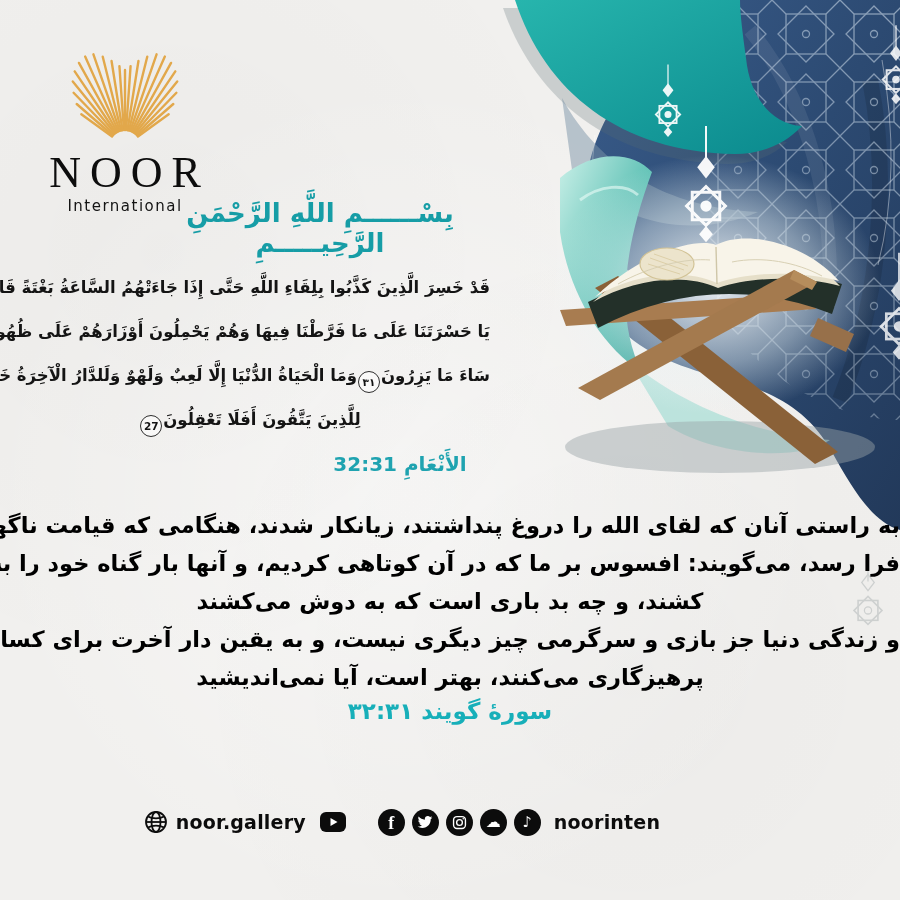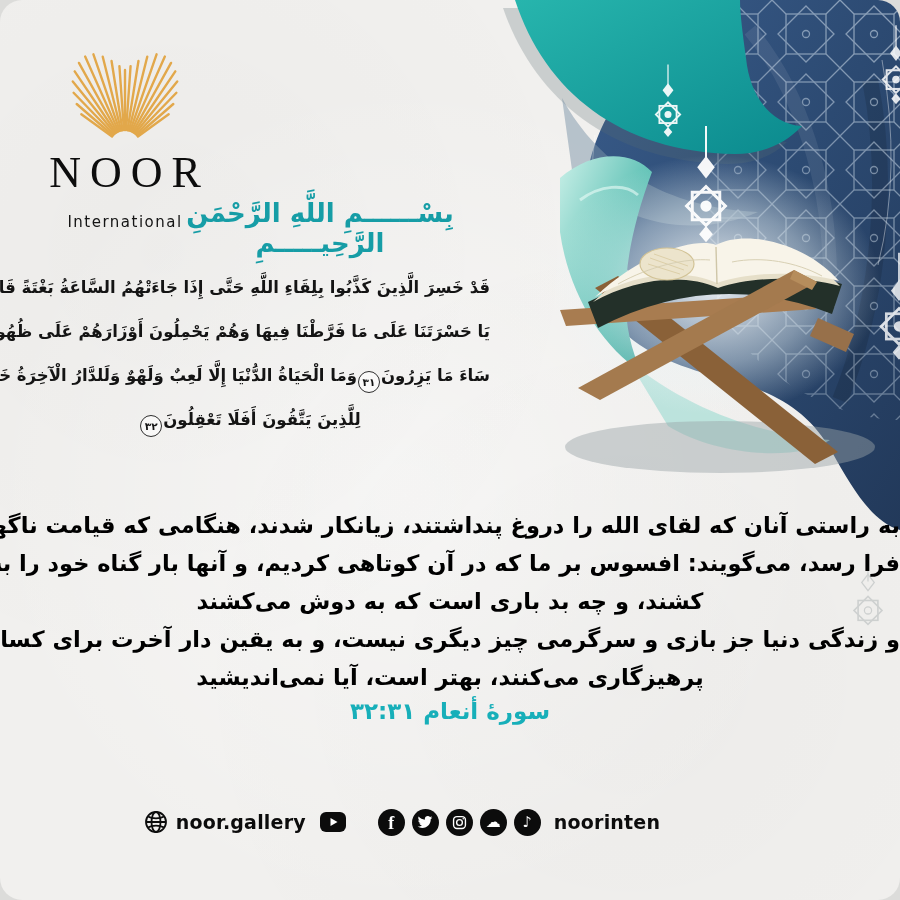--- a/index.html
+++ b/index.html
@@ -5,31 +5,30 @@
   html,body{margin:0;padding:0;background:#dcdcda;}
   .canvas{
     position:relative;width:900px;height:900px;overflow:hidden;
     background:#f1f0ee;
     background-image:
       radial-gradient(circle at 18% 28%, rgba(0,0,0,0.018), transparent 45%),
       radial-gradient(circle at 70% 75%, rgba(0,0,0,0.02), transparent 50%),
       radial-gradient(circle at 45% 55%, rgba(255,255,255,0.5), transparent 60%);
     font-family:"DejaVu Sans","Liberation Sans",sans-serif;
     color:#111;
-    border-radius:22px;
   }
   
   .brand{position:absolute;left:20px;top:28px;width:210px;text-align:center;}
   .brand-rays{display:block;margin:0 auto;}
   .brand-name{
     font-family:"Liberation Serif","DejaVu Serif",serif;
     font-size:44px;letter-spacing:9px;color:#0d0d0d;line-height:1.05;
     margin-top:2px;text-indent:9px;
   }
-  .brand-sub{font-size:15px;letter-spacing:1.5px;color:#141414;margin-top:17px;}
+  .brand-sub{font-size:15px;letter-spacing:1.5px;color:#141414;margin-top:1px;}
   
   .artwork{position:absolute;top:0;right:0;width:400px;height:660px;pointer-events:none;}
   
   .bismillah{
     position:absolute;left:120px;top:198px;width:400px;
     text-align:center;direction:rtl;
     font-size:26px;color:#169da6;font-weight:bold;
   }
   
   .verse{
@@ -235,31 +234,32 @@
     <div class="brand-name">NOOR</div>
     <div class="brand-sub">International</div>
   </div>
 
   <div class="bismillah">بِسْــــــمِ اللَّهِ الرَّحْمَنِ الرَّحِيـــــمِ</div>
 
   <div class="verse">
     <div class="vline">قَدْ خَسِرَ الَّذِينَ كَذَّبُوا بِلِقَاءِ اللَّهِ حَتَّى إِذَا جَاءَتْهُمُ السَّاعَةُ بَغْتَةً قَالُوا</div>
     <div class="vline">يَا حَسْرَتَنَا عَلَى مَا فَرَّطْنَا فِيهَا وَهُمْ يَحْمِلُونَ أَوْزَارَهُمْ عَلَى ظُهُورِهِمْ أَلَا</div>
     <div class="vline"><span>سَاءَ مَا يَزِرُونَ</span><span class="ayah-marker">٣١</span><span>وَمَا الْحَيَاةُ الدُّنْيَا إِلَّا لَعِبٌ وَلَهْوٌ وَلَلدَّارُ الْآخِرَةُ خَيْرٌ</span></div>
-    <div class="vline"><span>لِلَّذِينَ يَتَّقُونَ أَفَلَا تَعْقِلُونَ</span><span class="ayah-marker">٣٢</span></div>
+    <div class="vline"><span>لِلَّذِينَ يَتَّقُونَ أَفَلَا تَعْقِلُونَ</span><span class="ayah-marker">27</span></div>
   </div>
+  <div class="verse-ref">الأَنْعَامِ 32:31</div>
 
   <div class="translation">
     <div class="tline">به راستی آنان که لقای الله را دروغ پنداشتند، زیانکار شدند، هنگامی که قیامت ناگهان بر آنها</div>
     <div class="tline">فرا رسد، می‌گویند: افسوس بر ما که در آن کوتاهی کردیم، و آنها بار گناه خود را به دوش می</div>
     <div class="tline">کشند، و چه بد باری است که به دوش می‌کشند</div>
     <div class="tline">و زندگی دنیا جز بازی و سرگرمی چیز دیگری نیست، و به یقین دار آخرت برای کسانی که</div>
     <div class="tline">پرهیزگاری می‌کنند، بهتر است، آیا نمی‌اندیشید</div>
   </div>
-  <div class="translation-ref">سورهٔ أنعام ۳۲:۳۱</div>
+  <div class="translation-ref">سورهٔ گویند ۳۲:۳۱</div>
 
   <div class="footer">
     <div class="grp">
       <svg width="24" height="24" viewBox="0 0 24 24" fill="none" stroke="#0c0c0c" stroke-width="1.8">
         <circle cx="12" cy="12" r="10"></circle>
         <ellipse cx="12" cy="12" rx="4.5" ry="10"></ellipse>
         <line x1="2" y1="12" x2="22" y2="12"></line>
         <path d="M4 6.5 C8 9 16 9 20 6.5 M4 17.5 C8 15 16 15 20 17.5"></path>
       </svg>
       <span class="txt">noor.gallery</span>

